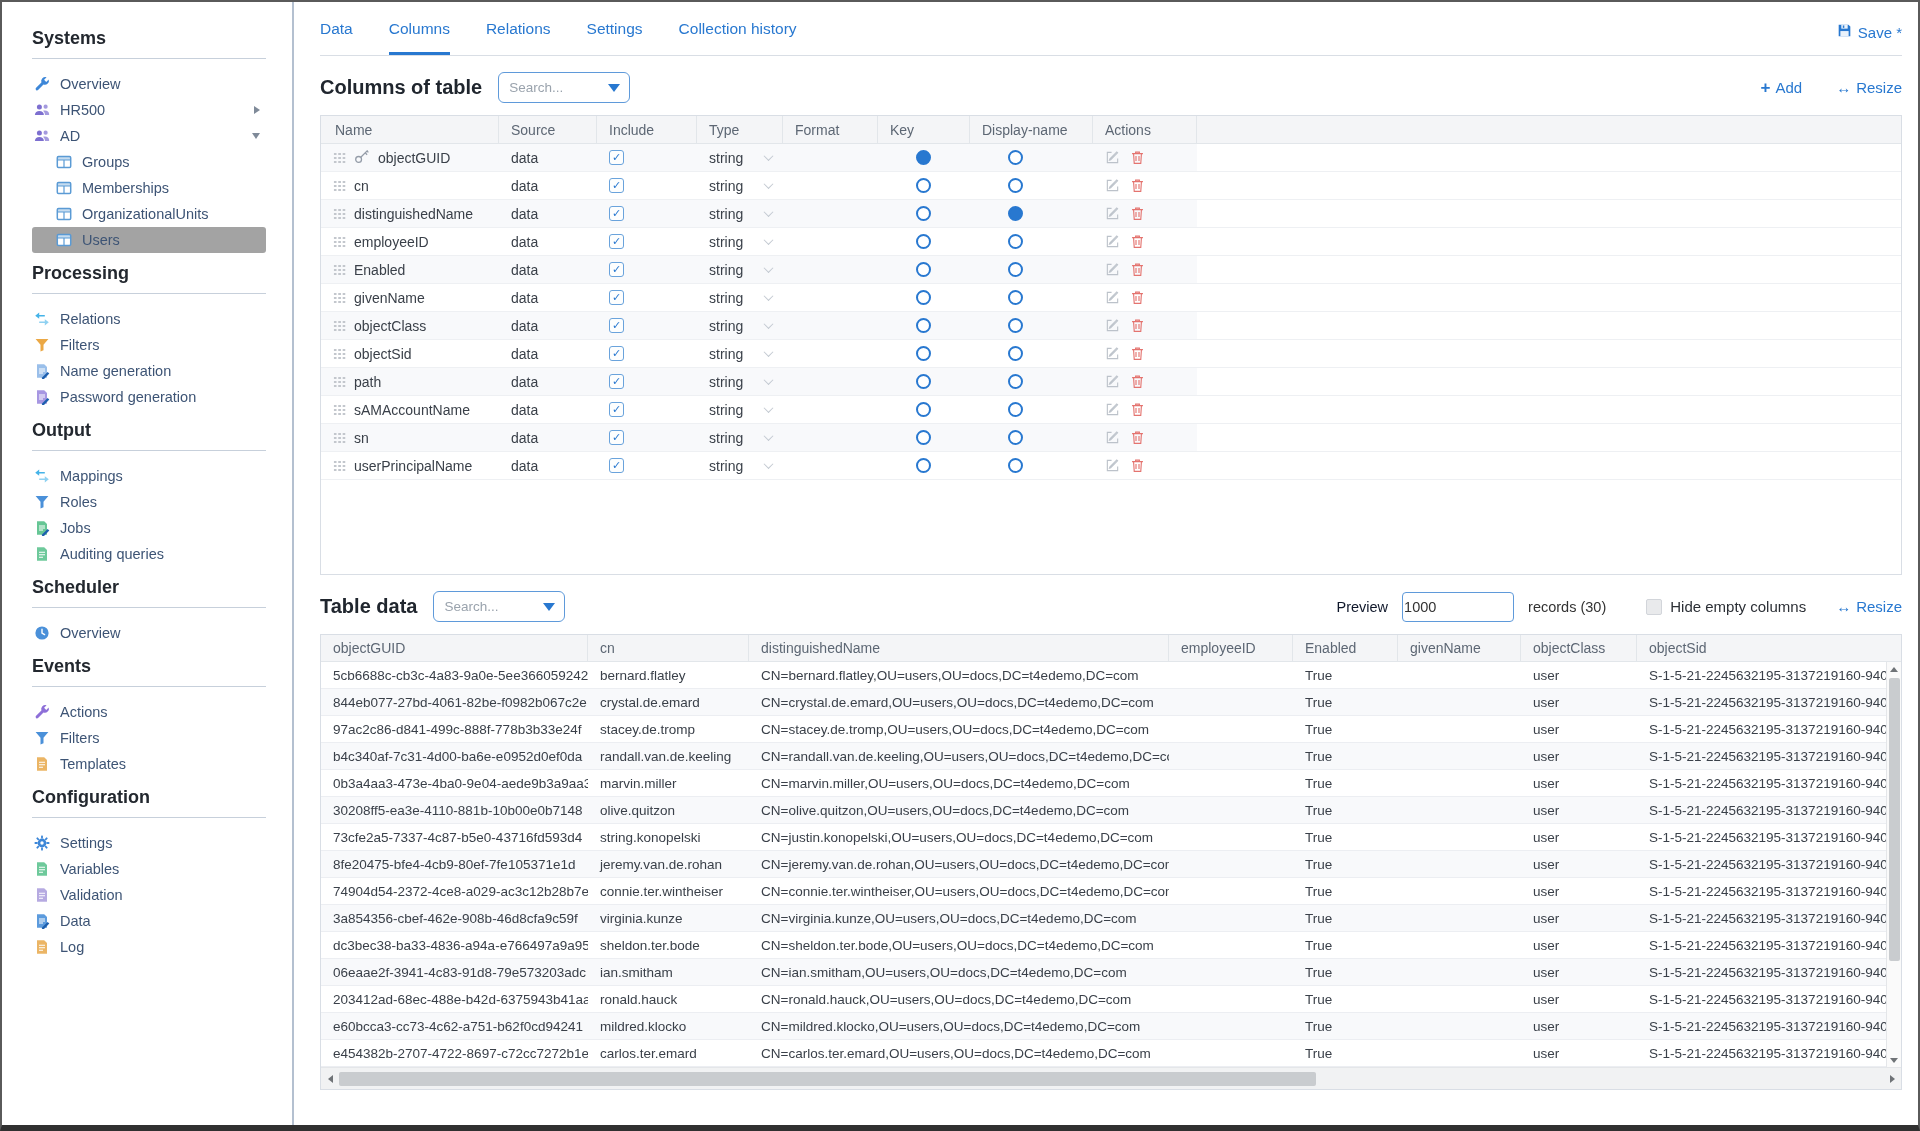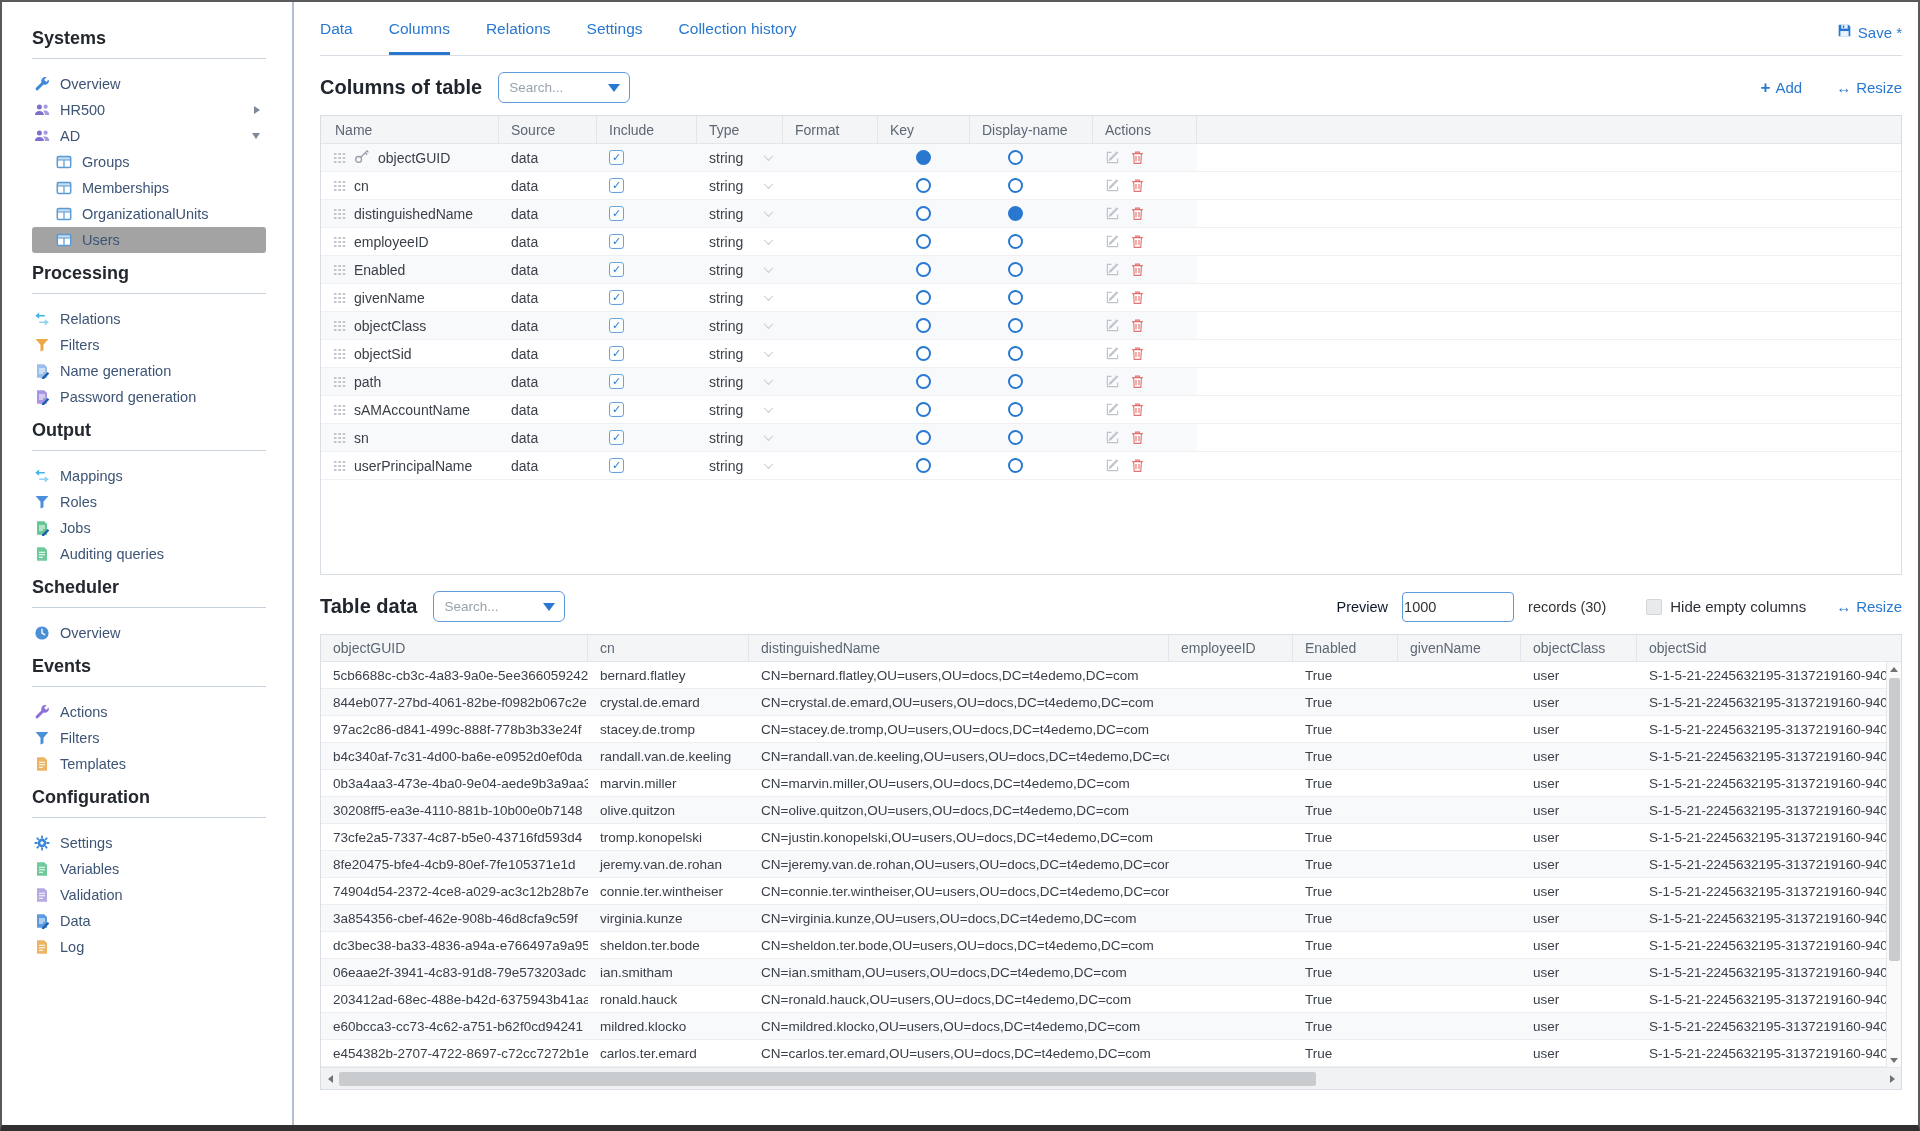--- a/index.html
+++ b/index.html
@@ -1046,21 +1046,21 @@
               <div class="dc">olive.quitzon</div>
               <div class="dc">CN=olive.quitzon,OU=users,OU=docs,DC=t4edemo,DC=com</div>
               <div class="dc"></div>
               <div class="dc">True</div>
               <div class="dc"></div>
               <div class="dc">user</div>
               <div class="dc">S-1-5-21-2245632195-3137219160-94058088</div>
             </div>
             <div class="drow">
               <div class="dc">73cfe2a5-7337-4c87-b5e0-43716fd593d4</div>
-              <div class="dc">tromp.konopelski</div>
+              <div class="dc">string.konopelski</div>
               <div class="dc">CN=justin.konopelski,OU=users,OU=docs,DC=t4edemo,DC=com</div>
               <div class="dc"></div>
               <div class="dc">True</div>
               <div class="dc"></div>
               <div class="dc">user</div>
               <div class="dc">S-1-5-21-2245632195-3137219160-94058088</div>
             </div>
             <div class="drow even">
               <div class="dc">8fe20475-bfe4-4cb9-80ef-7fe105371e1d</div>
               <div class="dc">jeremy.van.de.rohan</div>

